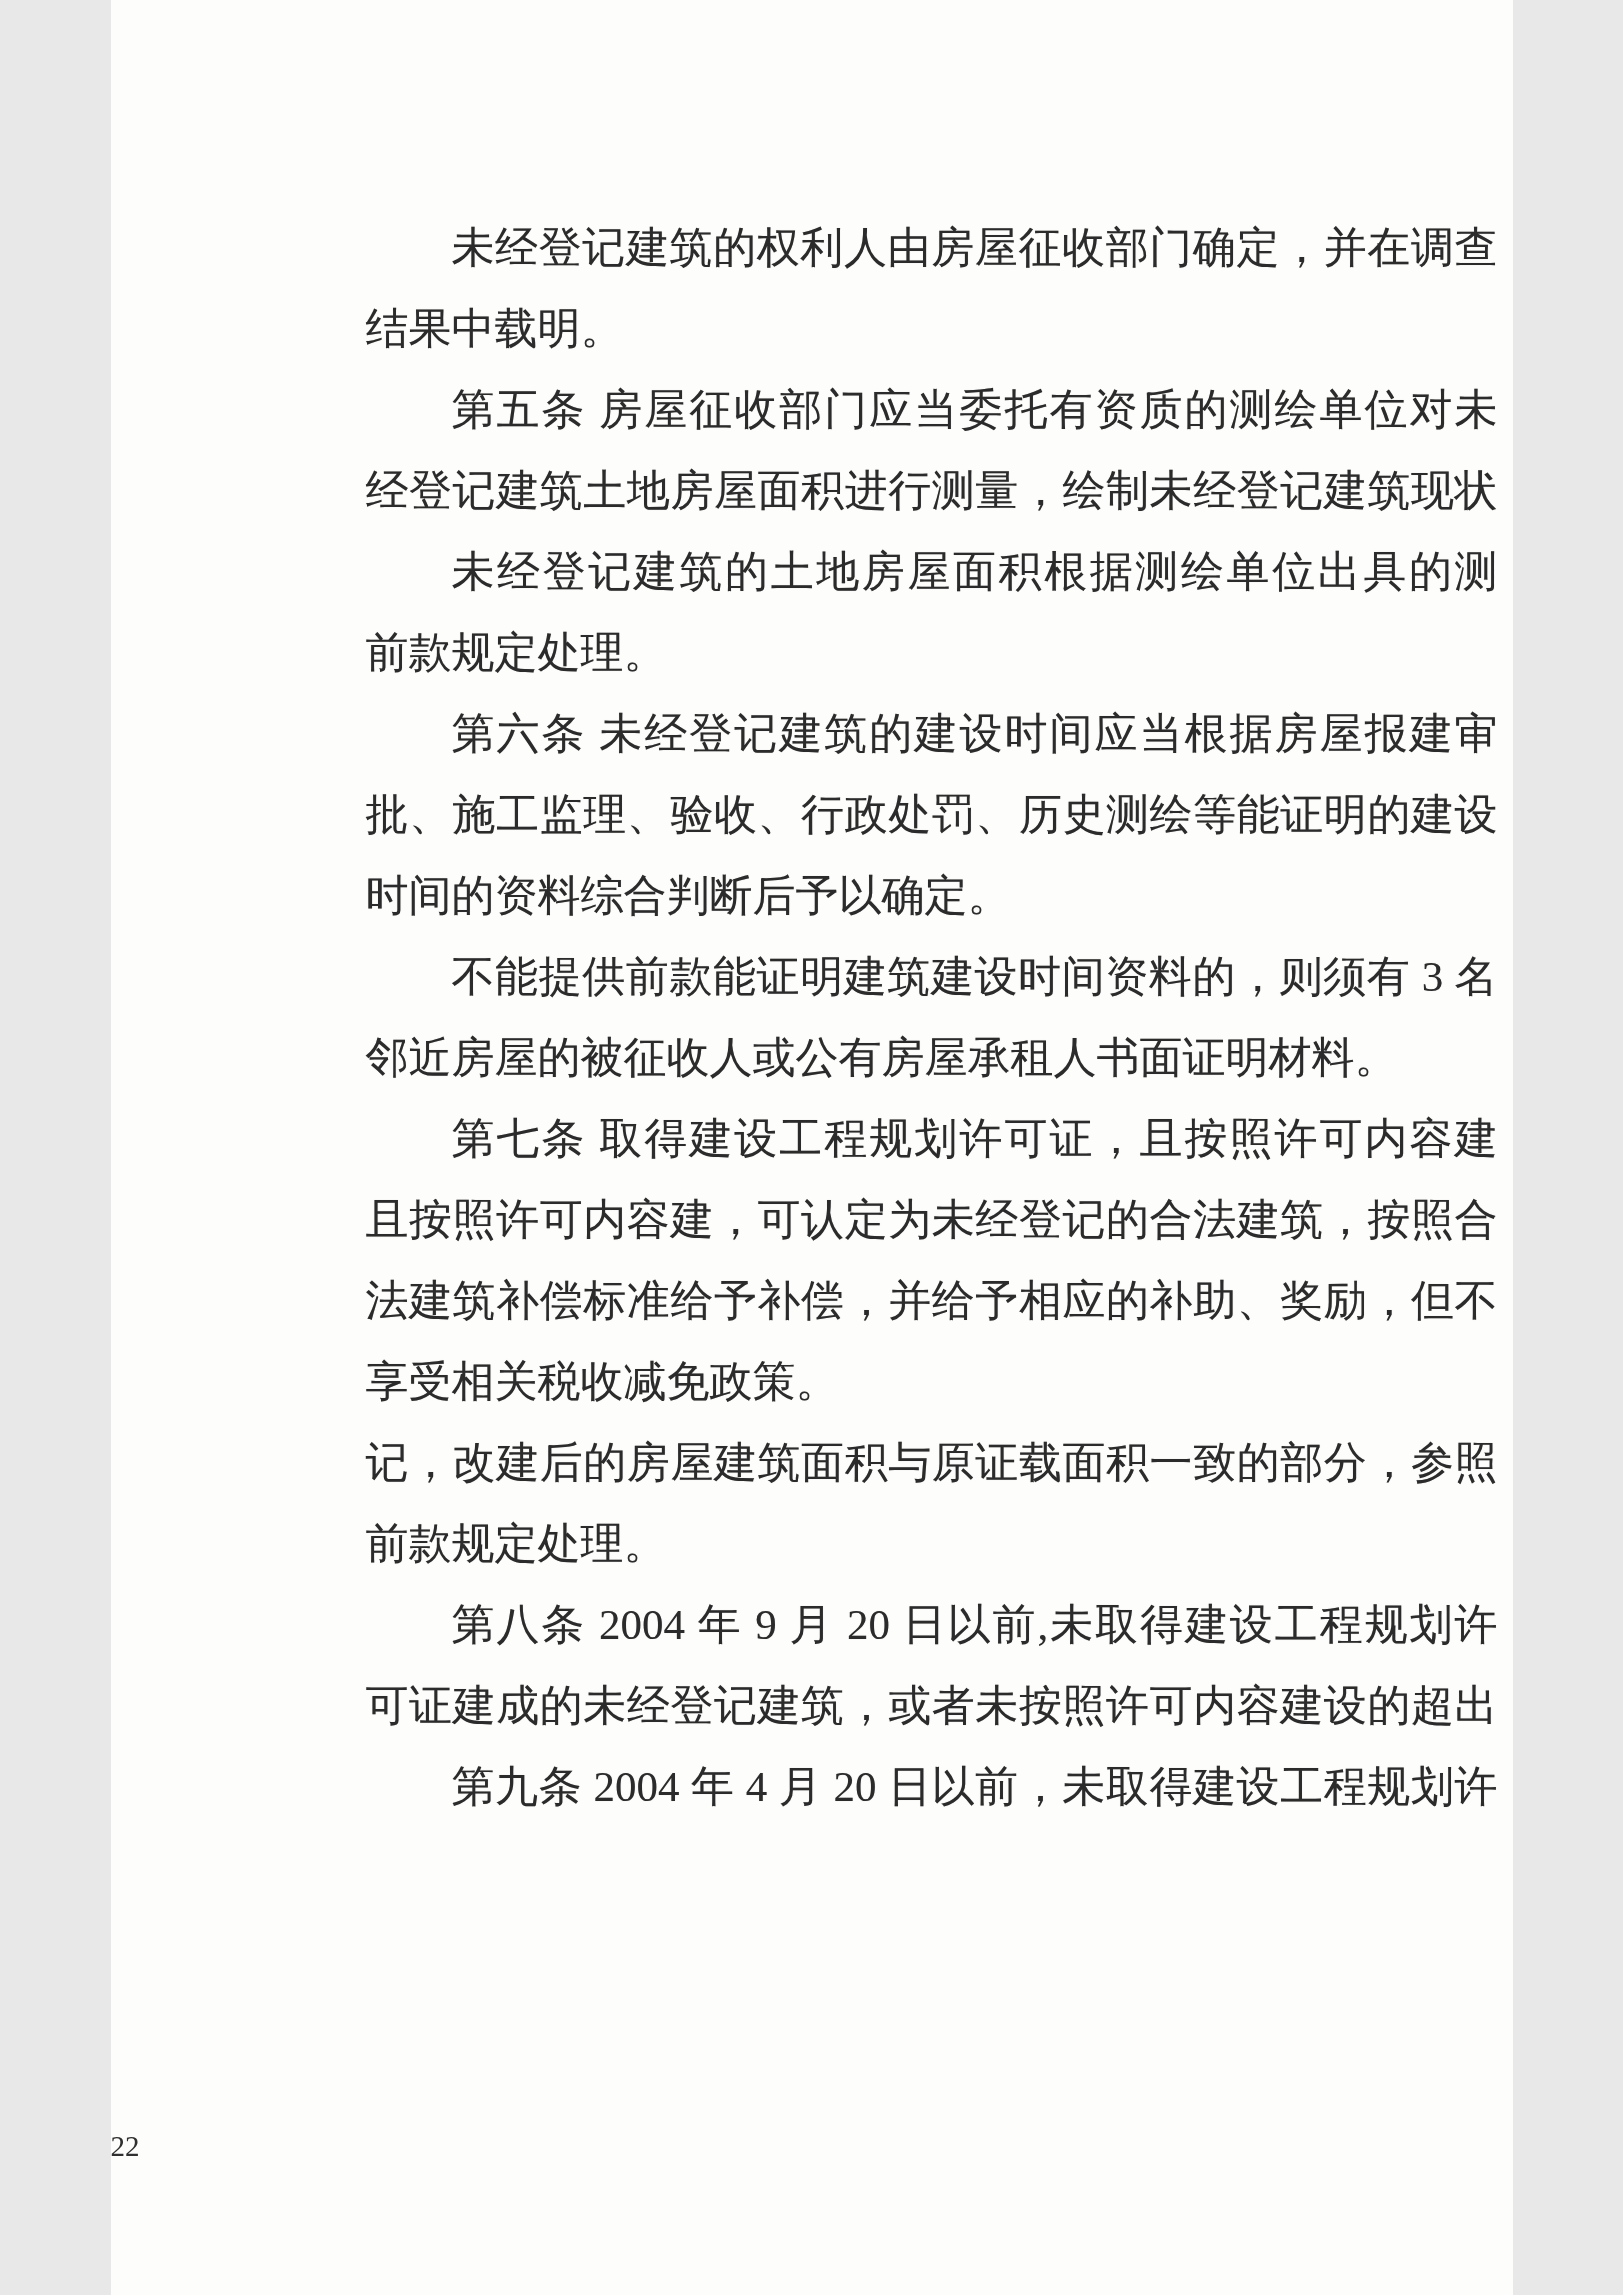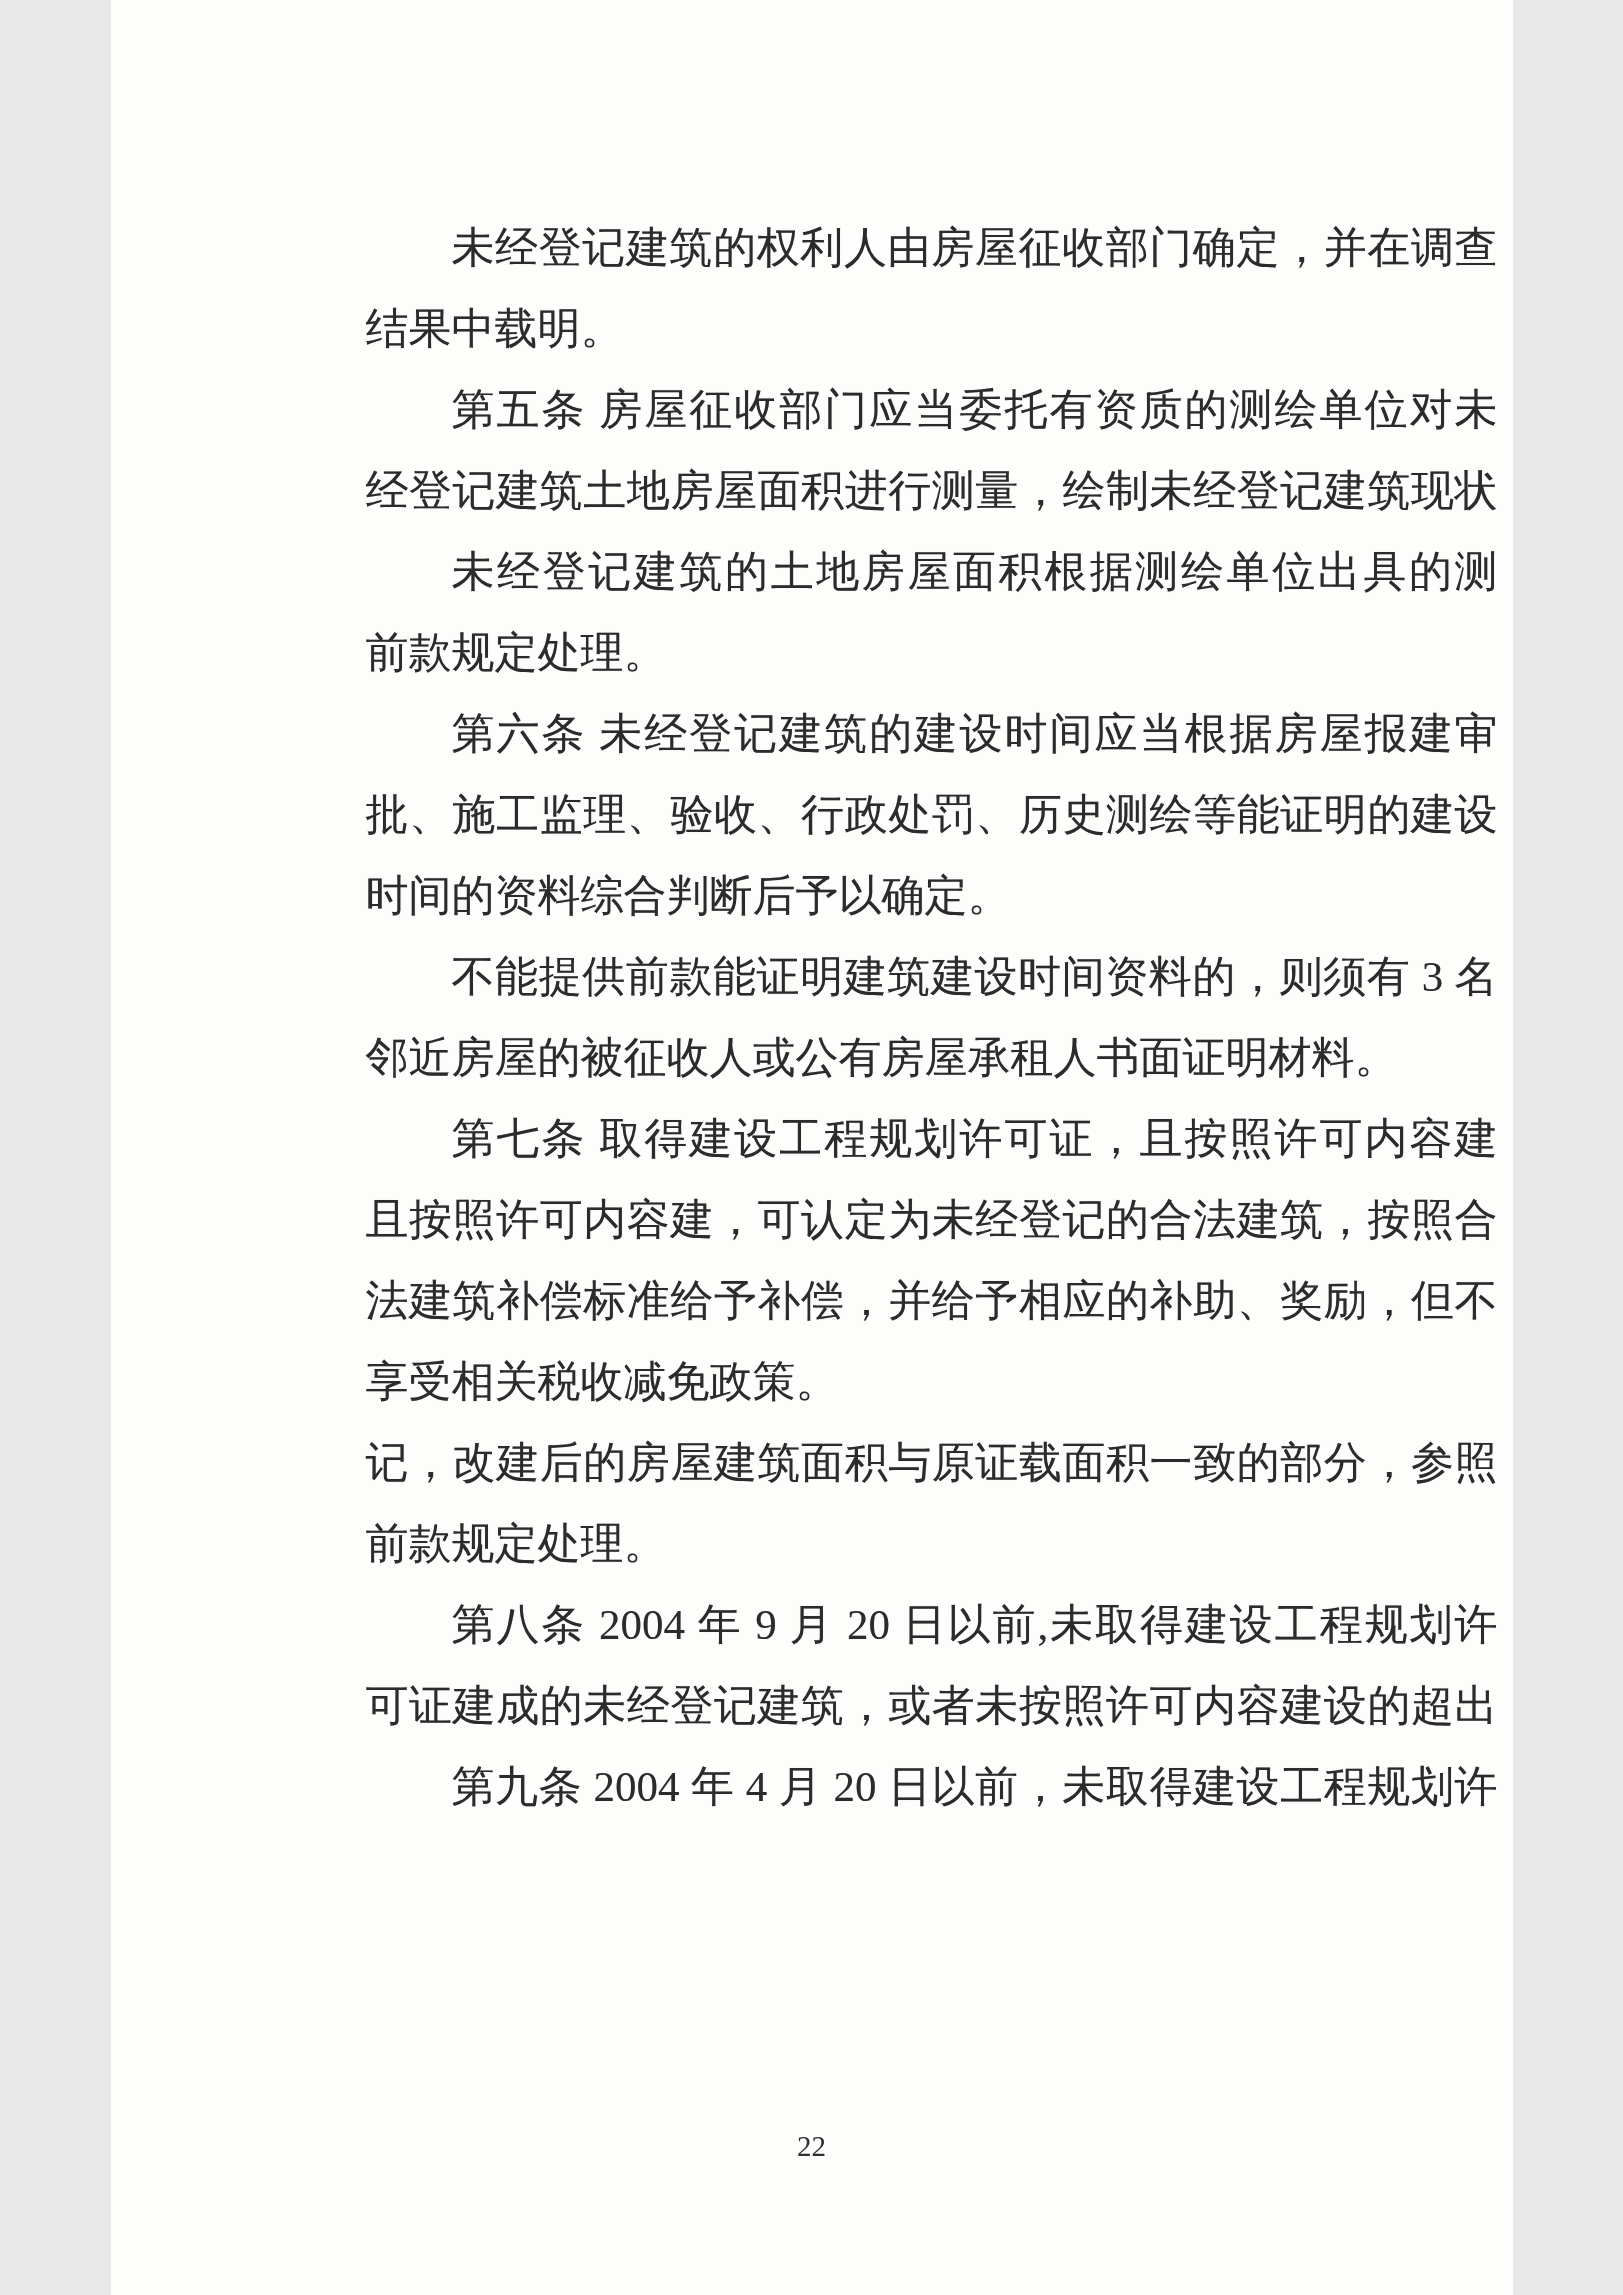--- a/index.html
+++ b/index.html
@@ -39,21 +39,20 @@
   .line.fill {
     white-space: normal;
     text-align: justify;
     text-align-last: justify;
   }
   .page-number {
     position: absolute;
     left: 0;
     top: 2129px;
     width: 100%;
-    text-align: center;
     font-size: 29px;
     line-height: 34px;
     color: #303030;
   }
   .scan-artifact {
     position: absolute;
     background: #c3c3c3;
   }
   .scan-artifact.a1 {
     left: 1464px;

